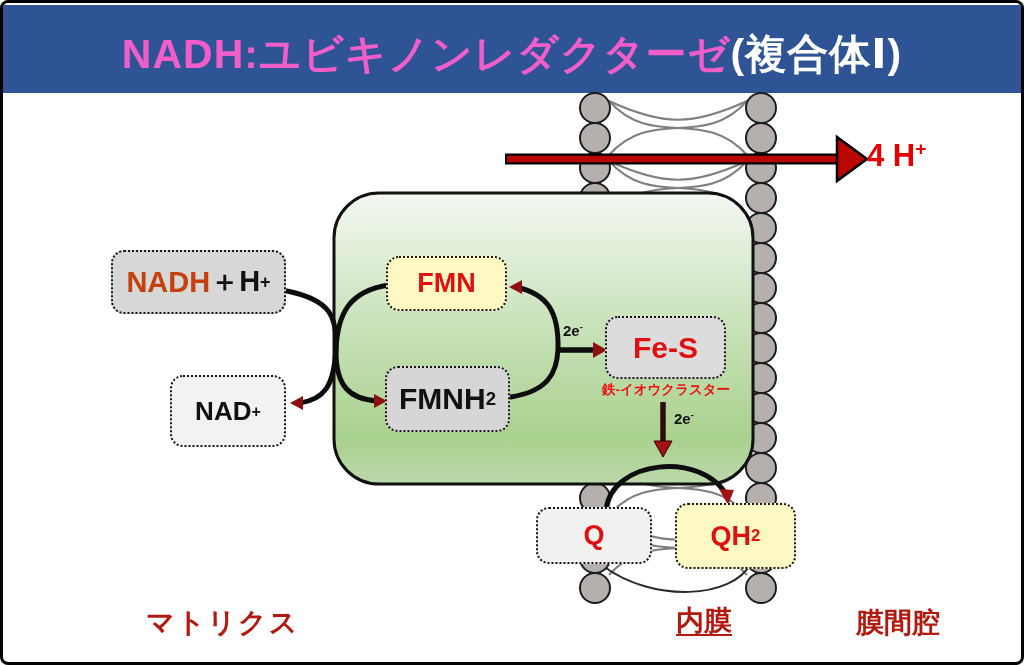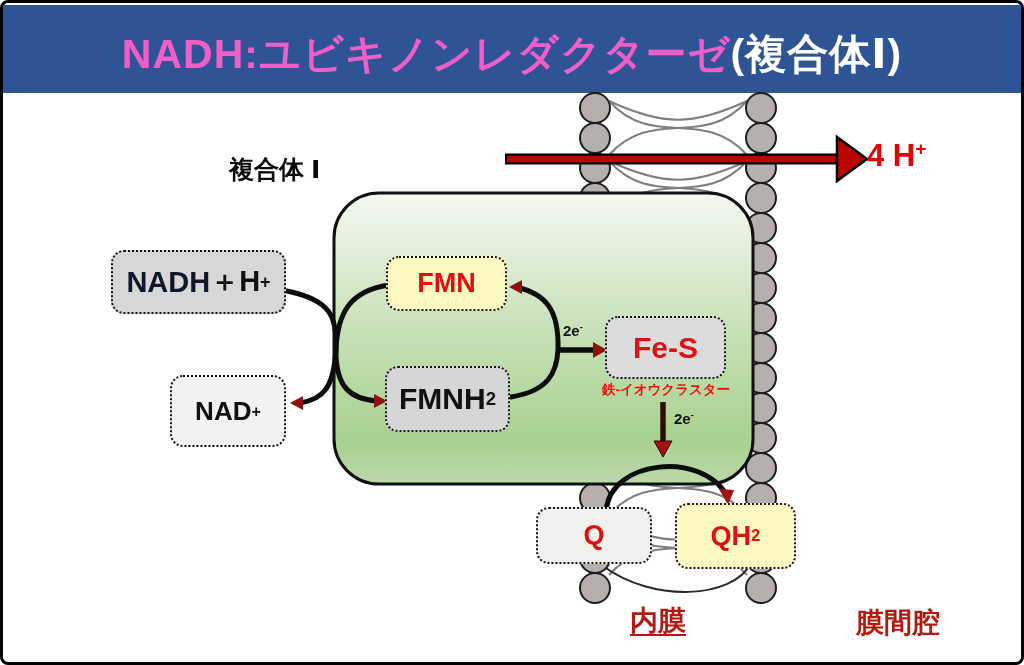--- a/index.html
+++ b/index.html
@@ -136,21 +136,21 @@
     </g>
 
     <g>
       <line x1="502" y1="156" x2="836" y2="156" stroke="#000000" stroke-width="11"></line>
       <line x1="504" y1="156" x2="836" y2="156" stroke="#bb0500" stroke-width="6.5"></line>
       <polygon points="834,134 834,178 864,156" fill="#bb0500" stroke="#000" stroke-width="2.5"></polygon>
     </g>
   </svg>
 
   <div class="box" style="left:108px;top:247px;width:175px;height:64px;background:#d7d7d7;font-size:29px;">
-    <span style="color:#0f172a;">NADH</span>
+    <span style="color:#c2410c;">NADH</span>
       <span style="color:#111;">＋H</span>
       <sup style="color:#111;">+</sup>
   </div>
 
   <div class="box" style="left:167px;top:372px;width:116px;height:72px;background:#f2f2f1;font-size:26px;color:#111;">
     <span>NAD</span>
       <sup>+</sup>
   </div>
 
   <div class="box" style="left:383px;top:253px;width:121px;height:55px;background:#fef9c3;font-size:27px;">
@@ -168,34 +168,34 @@
 
   <div class="box" style="left:533px;top:504px;width:116px;height:57px;background:#f1f1f0;font-size:27px;">
     <span class="redtxt">Q</span>
   </div>
 
   <div class="box" style="left:672px;top:500px;width:121px;height:66px;background:#fef9c3;font-size:27px;">
     <span class="redtxt">QH</span>
       <sub class="redtxt">2</sub>
   </div>
 
-  <div class="lbl" style="left:226px;top:150px;font-size:25px;color:#0a0a0a;">複合体 Ⅰ</div>
 
   <div class="lbl" style="left:864px;top:135px;font-size:31px;color:#e60000;">
     <span>4 H</span><sup>+</sup>
   </div>
 
   <div class="lbl" style="left:588px;top:378px;width:150px;text-align:center;font-size:13.5px;color:#ef1010;">鉄-イオウクラスター</div>
 
   <div class="lbl" style="left:560px;top:319px;font-size:15px;color:#111;">
     <span>2e</span><sup>-</sup>
   </div>
 
   <div class="lbl" style="left:671px;top:407px;font-size:15px;color:#111;">
     <span>2e</span><sup>-</sup>
   </div>
 
-
-  <div class="lbl darkred" style="left:627px;top:599px;font-size:28px;text-decoration:underline;text-underline-offset:4px;">内膜</div>
+  <div class="lbl darkred" style="left:143px;top:601px;font-size:28px;letter-spacing:2px;">マトリクス</div>
+
+  <div class="lbl darkred" style="left:673px;top:599px;font-size:28px;text-decoration:underline;text-underline-offset:4px;">内膜</div>
 
   <div class="lbl darkred" style="left:853px;top:601px;font-size:28px;">膜間腔</div>
 
 </div>
 
 </body></html>

